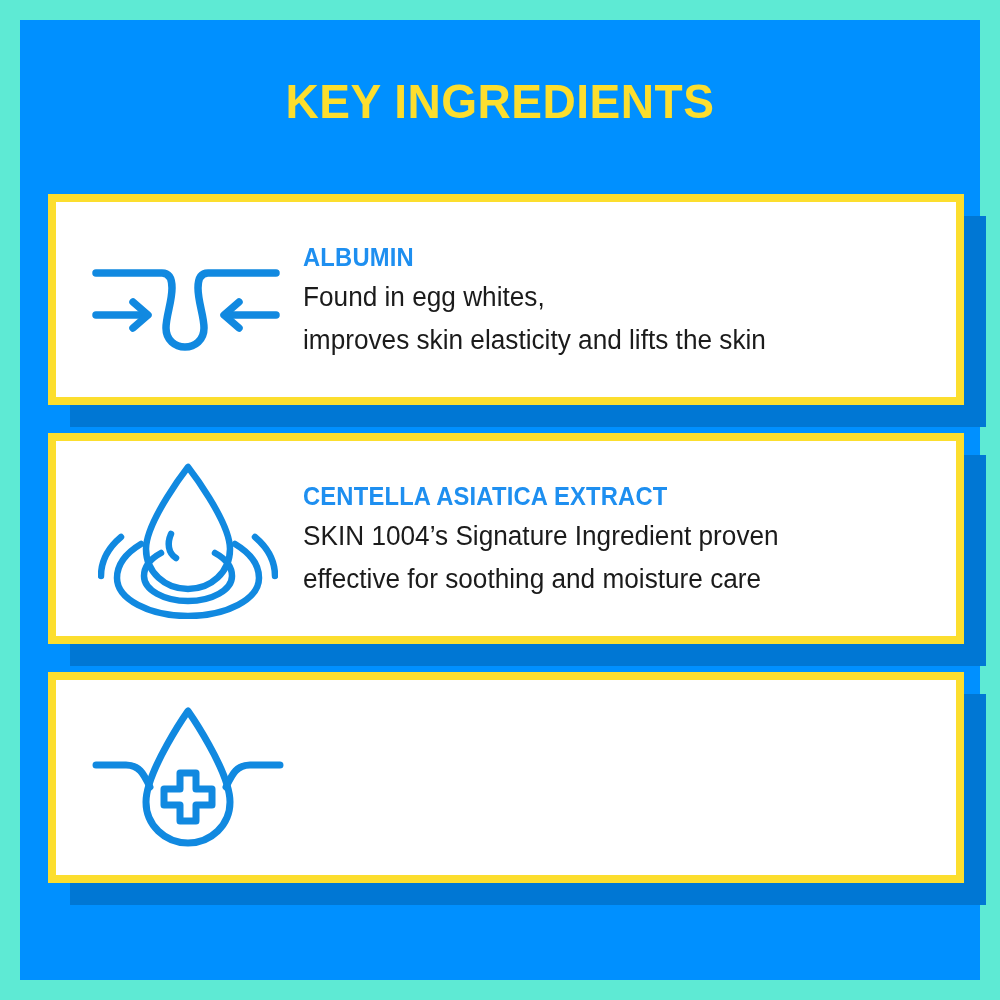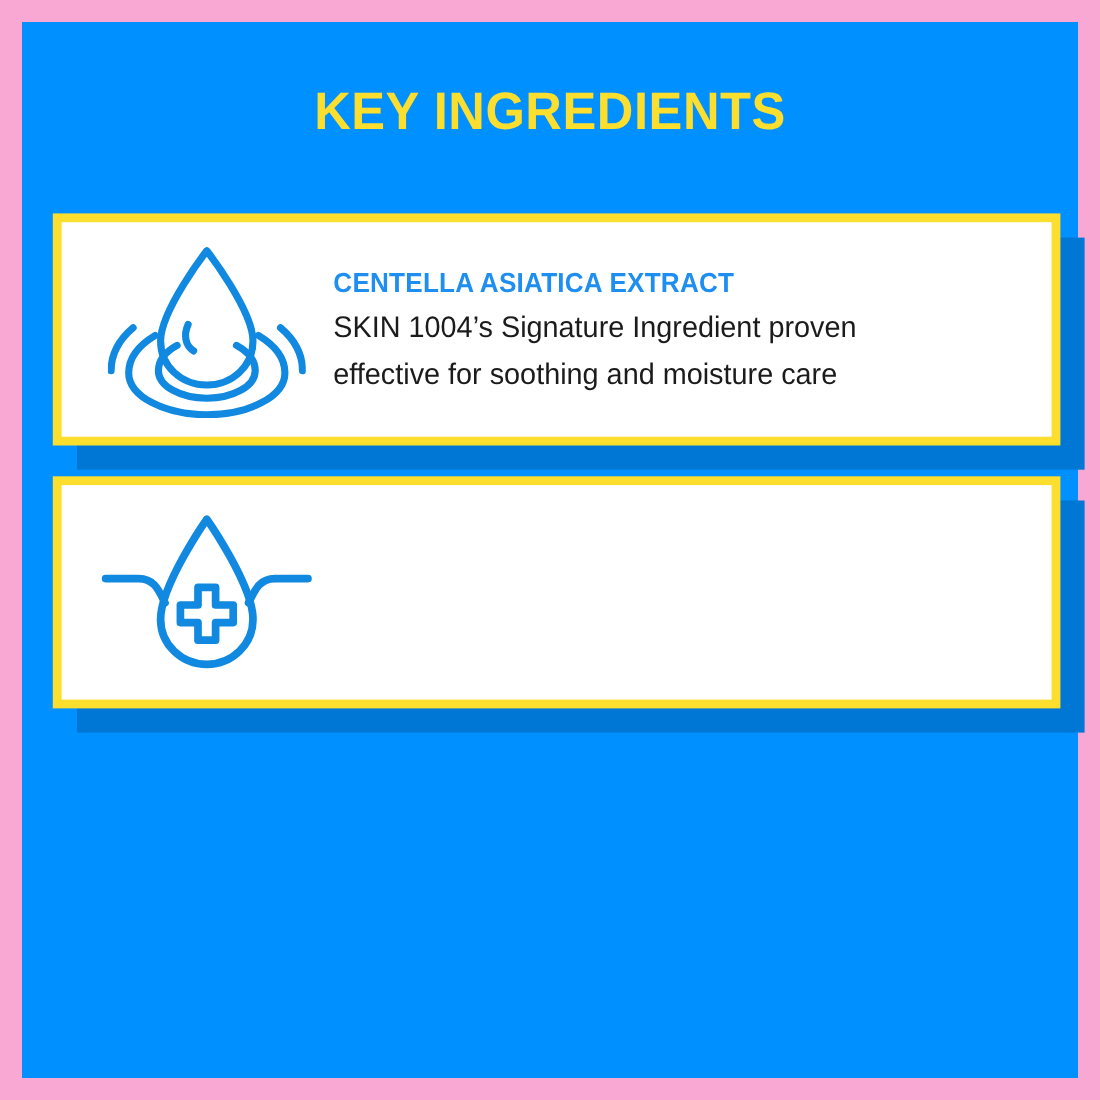--- a/index.html
+++ b/index.html
@@ -12,21 +12,21 @@
     background: #FCDE2E;
     font-family: "Liberation Sans", sans-serif;
     overflow: hidden;
   }
 
   .poster {
     position: relative;
     width: 1000px;
     height: 1000px;
     box-sizing: border-box;
-    background: #f9a8d4;
+    background: #5eead4;
     padding: 20px;
   }
 
   .inner-panel {
     position: relative;
     width: 100%;
     height: 100%;
     background: #0090FF;
     box-sizing: border-box;
   }
@@ -131,20 +131,41 @@
 </head>
 <body>
 
 <div class="poster">
   <div class="inner-panel">
 
     <div class="poster-title">KEY INGREDIENTS</div>
 
     <div class="cards">
 
+      <div class="card-wrap card-1">
+        <div class="card-shadow"></div>
+        <div class="card">
+          <div class="card-body">
+            <div class="card-icon">
+              <svg width="200" height="120" viewBox="0 0 200 120" fill="none" stroke="#1189E0" stroke-width="7.5" stroke-linecap="round" stroke-linejoin="round">
+                <path d="M8 33 L74 33 C82 33 84 40 84 48 C84 62 78 76 78 88 C78 100 87 107 97 107 C107 107 116 100 116 88 C116 76 110 62 110 48 C110 40 112 33 120 33 L188 33"></path>
+                <path d="M8 75 L58 75"></path>
+                <path d="M45 62 L60 75 L45 88"></path>
+                <path d="M188 75 L138 75"></path>
+                <path d="M151 62 L136 75 L151 88"></path>
+              </svg>
+            </div>
+            <div class="card-text">
+              <div class="card-heading">ALBUMIN</div>
+              <p class="card-line">Found in egg whites,</p>
+              <p class="card-line">improves skin elasticity and lifts the skin</p>
+            </div>
+          </div>
+        </div>
+      </div>
 
       <div class="card-wrap card-2">
         <div class="card-shadow"></div>
         <div class="card">
           <div class="card-body">
             <div class="card-icon">
               <svg width="180" height="160" viewBox="0 0 180 160" fill="none" stroke="#1189E0" stroke-width="6.5" stroke-linecap="round" stroke-linejoin="round">
                 <path d="M90 8 C90 8 48 62 48 90 C48 113 67 130 90 130 C113 130 132 113 132 90 C132 62 90 8 90 8 Z"></path>
                 <path d="M73 75 C69 84 70 94 78 99"></path>
                 <path d="M63 94 C52 100 46 108 46 117 C46 131 66 142 90 142 C114 142 134 131 134 117 C134 108 128 100 117 94"></path>

